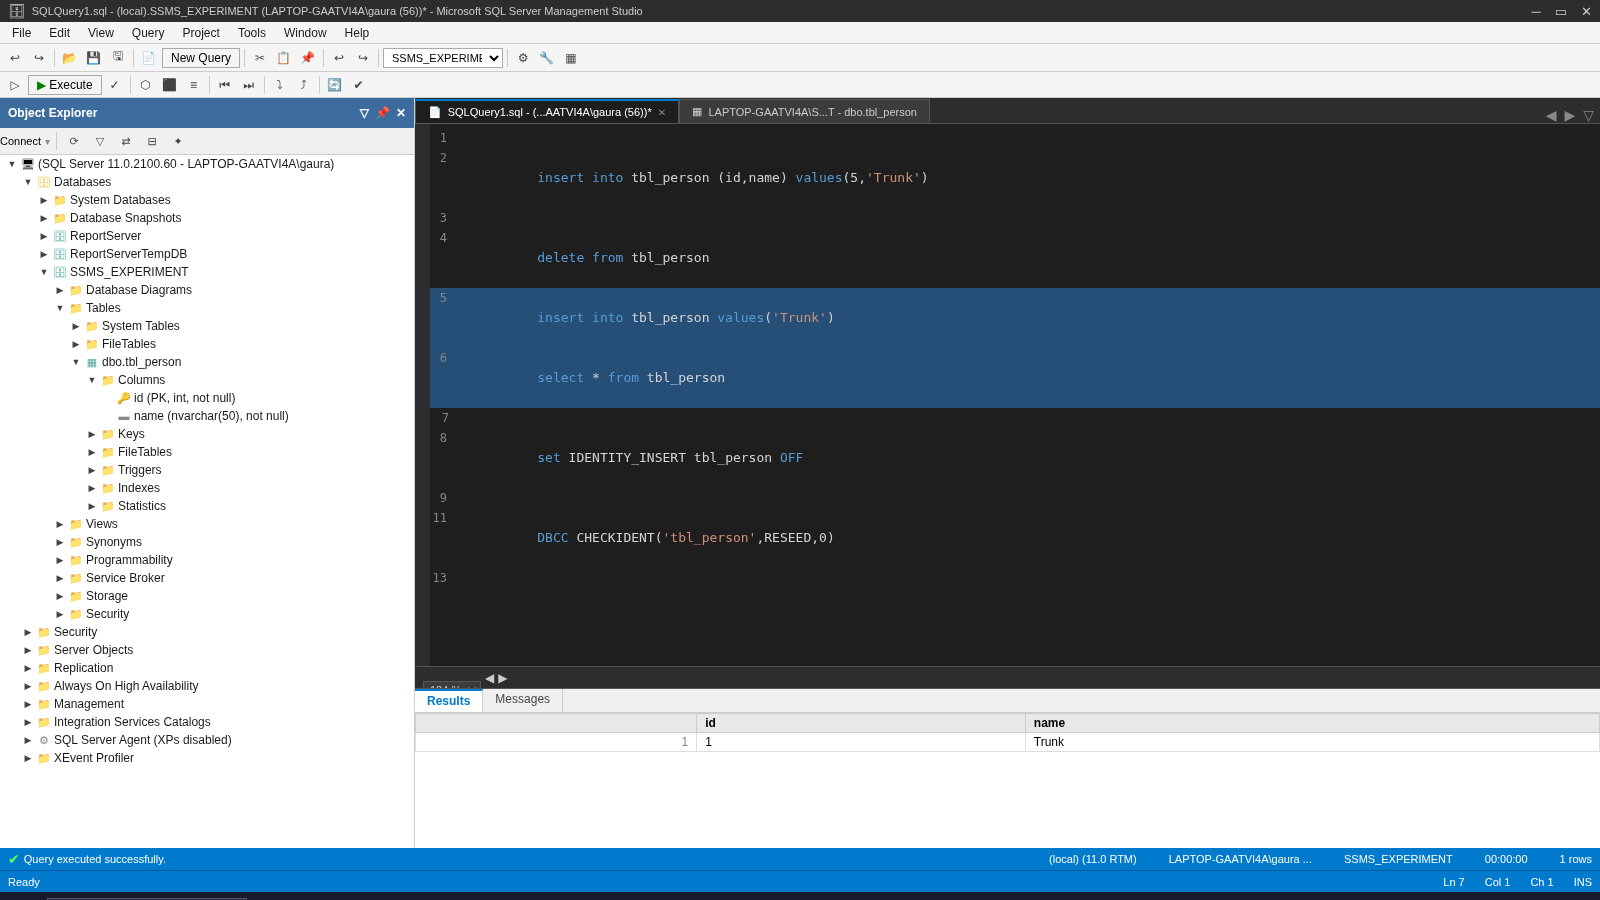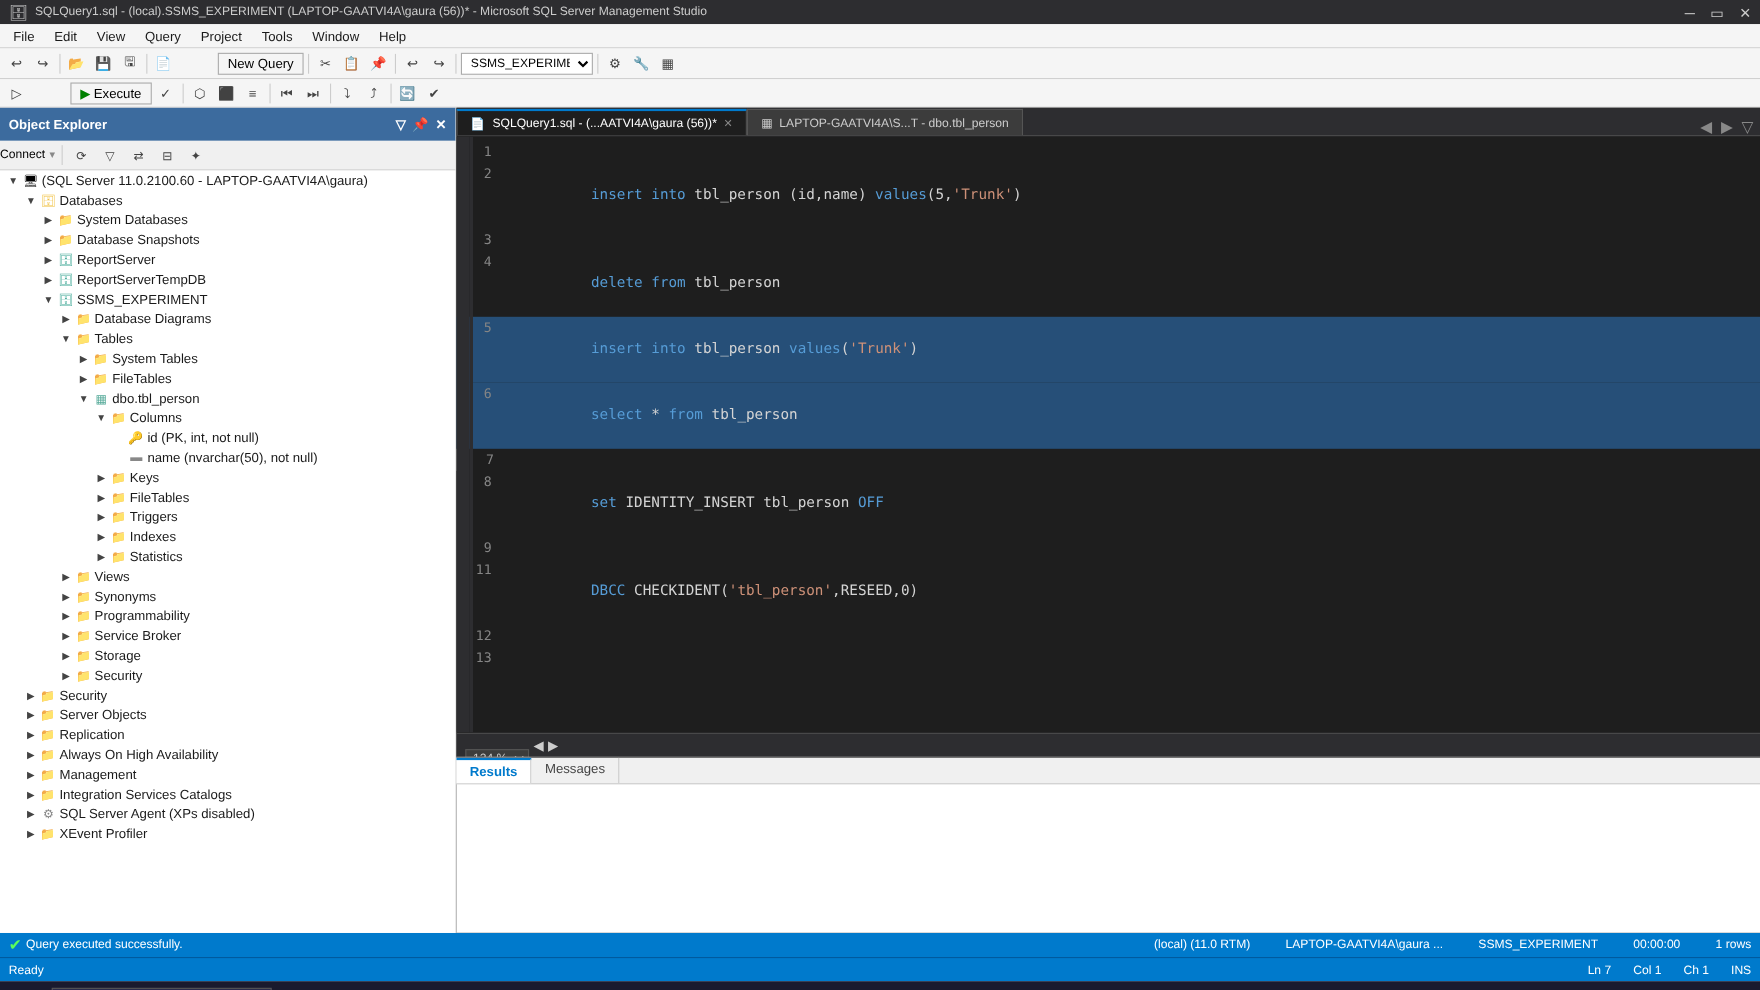--- a/index.html
+++ b/index.html
@@ -65,21 +65,20 @@
       padding: 0 4px;
       width: 120px;
     }
     .execute-btn {
       display: flex; align-items: center; gap: 3px;
       padding: 2px 8px;
       background: #f5f5f5;
       border: 1px solid #aaa;
       cursor: pointer;
       font-size: 12px;
-      margin-left: 36px;
     }
 
     
     .toolbar2 {
       background: #f5f5f5;
       height: 26px;
       display: flex;
       align-items: center;
       padding: 0 4px;
       border-bottom: 1px solid #ccc;
@@ -775,41 +774,55 @@
       </div>
 
       <div class="code-line">
         <span class="line-num">11</span>
         <span class="line-content">
           <span class="kw">DBCC</span><span> CHECKIDENT(</span><span class="str">'tbl_person'</span><span>,RESEED,0)</span>
         </span>
       </div>
 
       <div class="code-line">
-        <span class="line-num">12</span>
-        <span class="line-content"></span>
-      </div>
-      <div class="code-line">
         <span class="line-num">13</span>
         <span class="line-content"></span>
       </div>
     </div>
 
     <div class="zoom-bar">
       <select class="zoom-select">
         <option>124 %</option>
       </select>
       <span class="zoom-arrows">◀</span>
       <span class="zoom-arrows">▶</span>
     </div>
 
     <div class="results-panel">
       <div class="results-tabs">
         <div class="results-tab active">Results</div>
         <div class="results-tab">Messages</div>
+      </div>
+      <div class="results-content">
+        <table class="results-table">
+          <thead>
+            <tr>
+              <th></th>
+              <th>id</th>
+              <th>name</th>
+            </tr>
+          </thead>
+          <tbody>
+            <tr>
+              <td class="row-num">1</td>
+              <td>1</td>
+              <td>Trunk</td>
+            </tr>
+          </tbody>
+        </table>
       </div>
     </div>
 
   </div>
 </div>
 
 <div class="status-bar" style="background:#007acc;">
   <span class="status-left">
     <span style="color:#5aff5a;font-size:14px;">✔</span>
     <span style="color:white;">Query executed successfully.</span>

